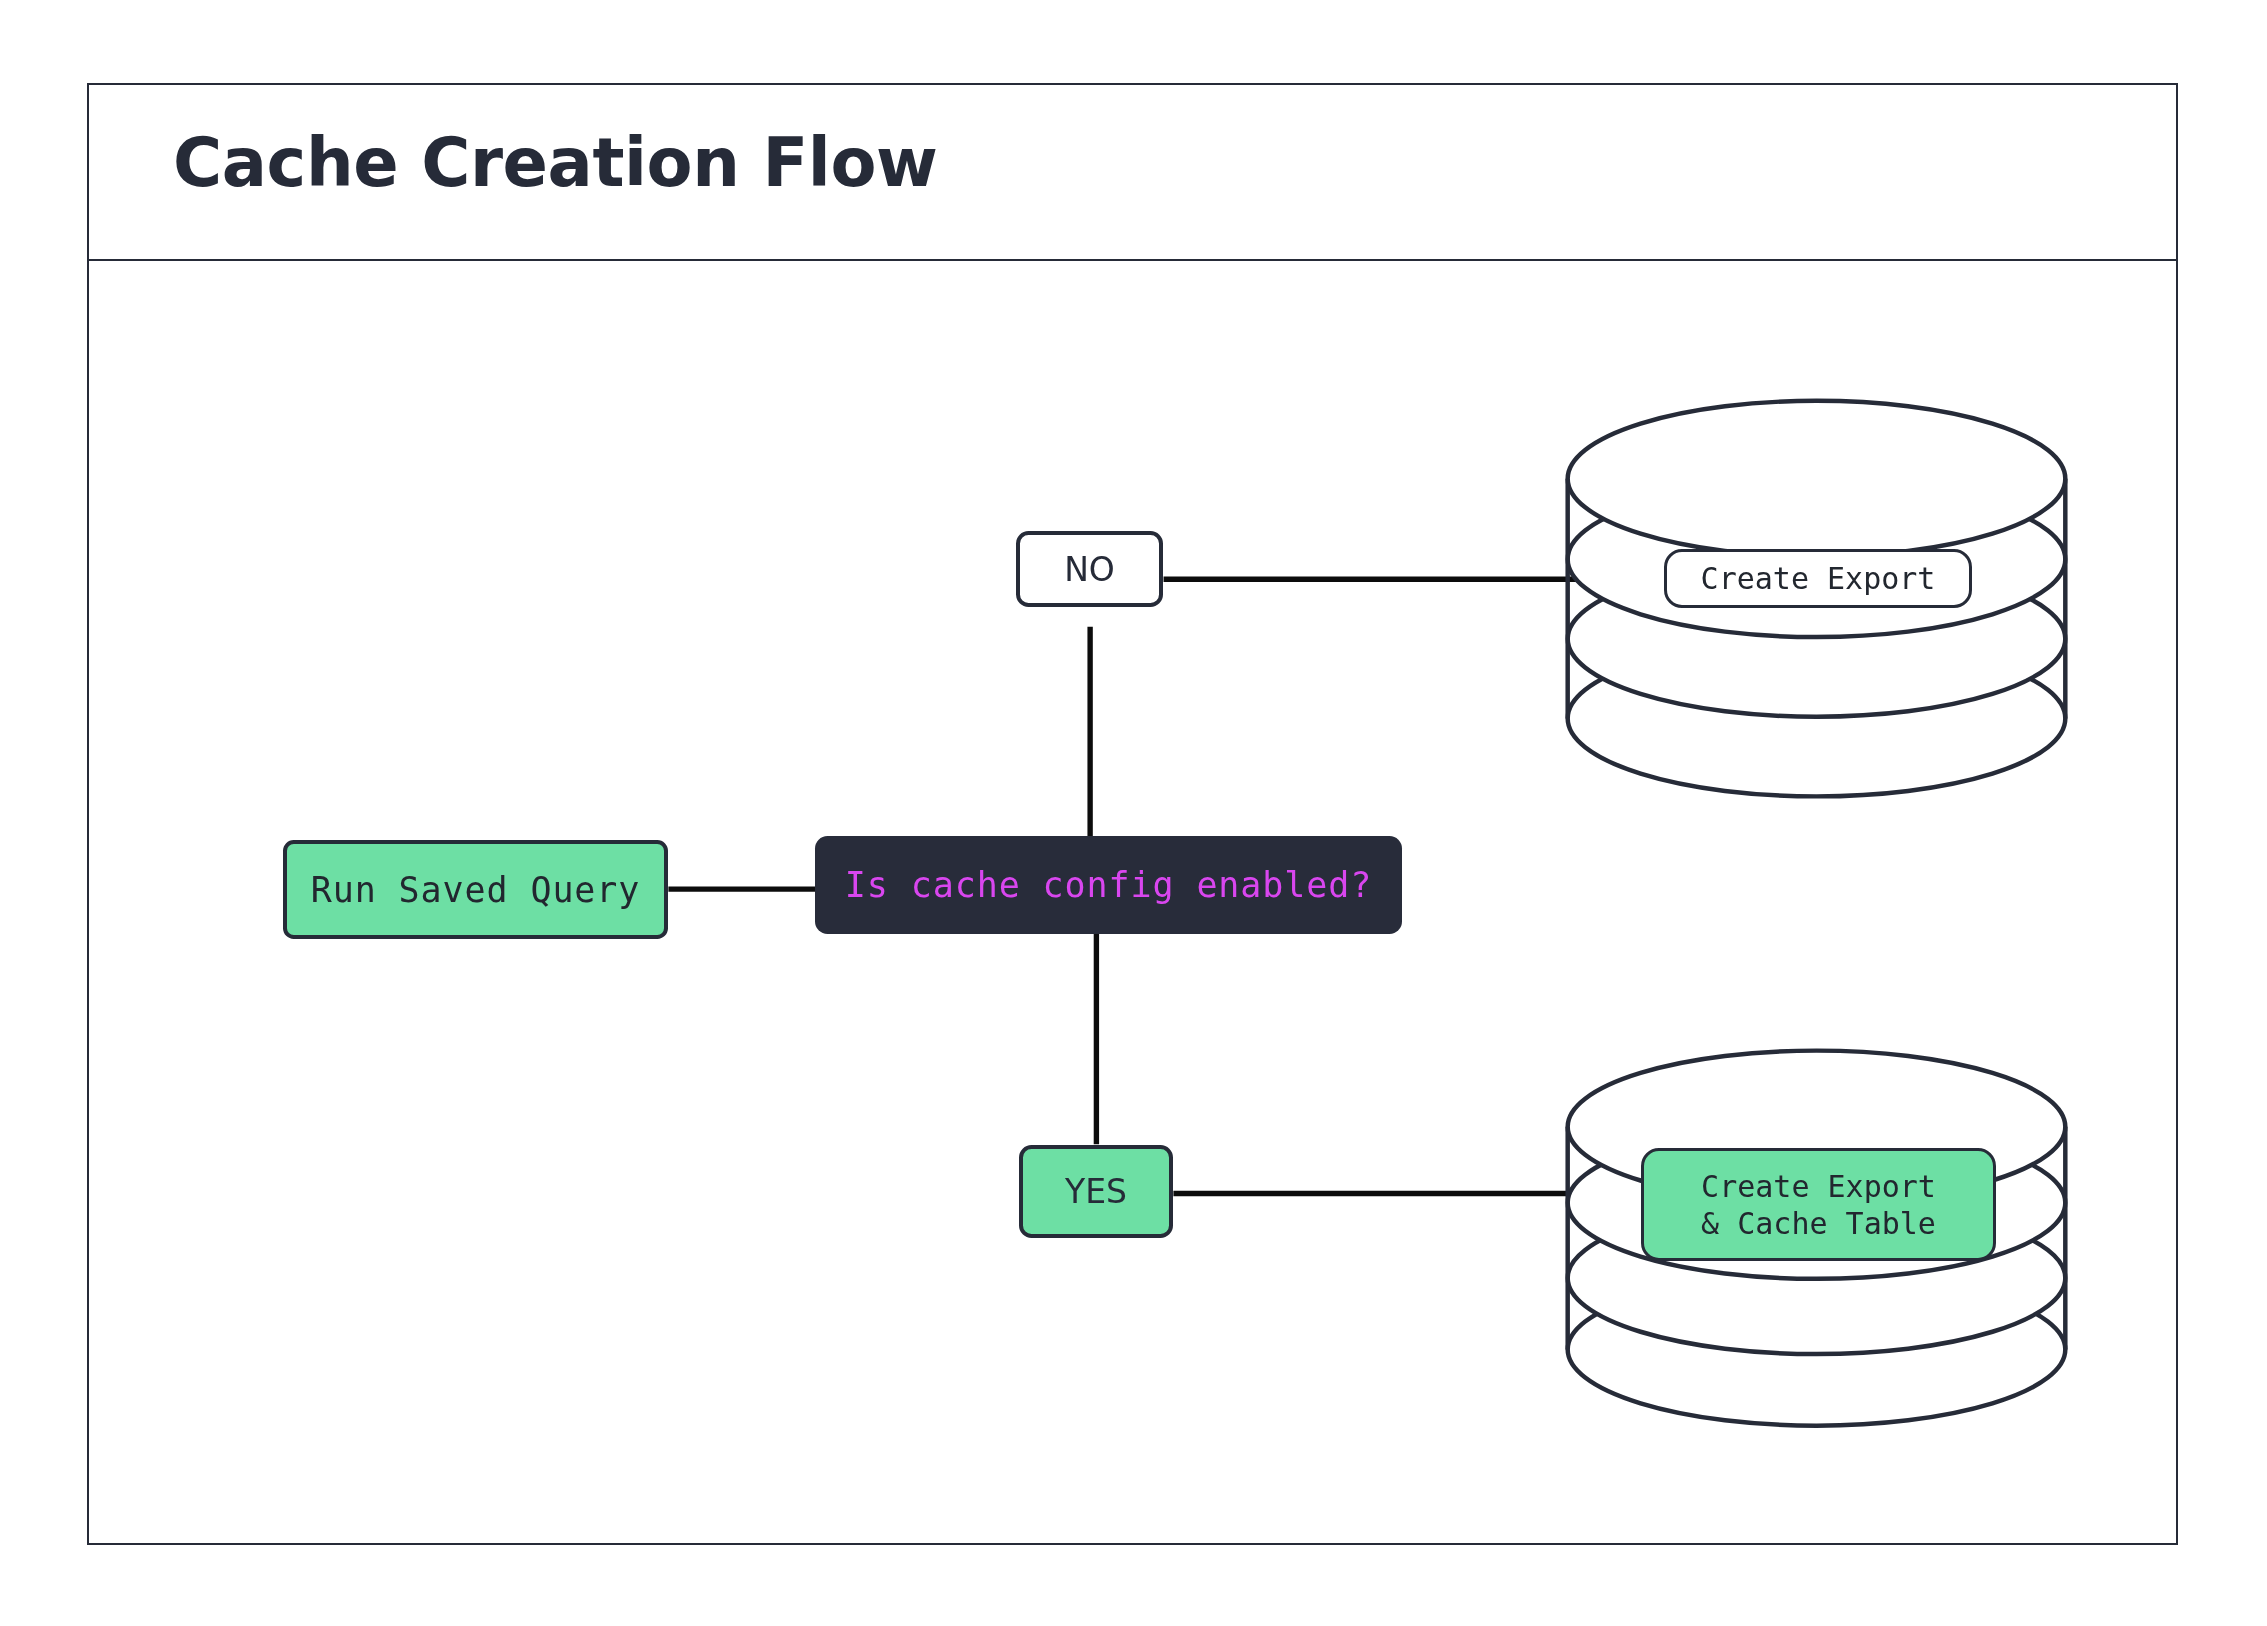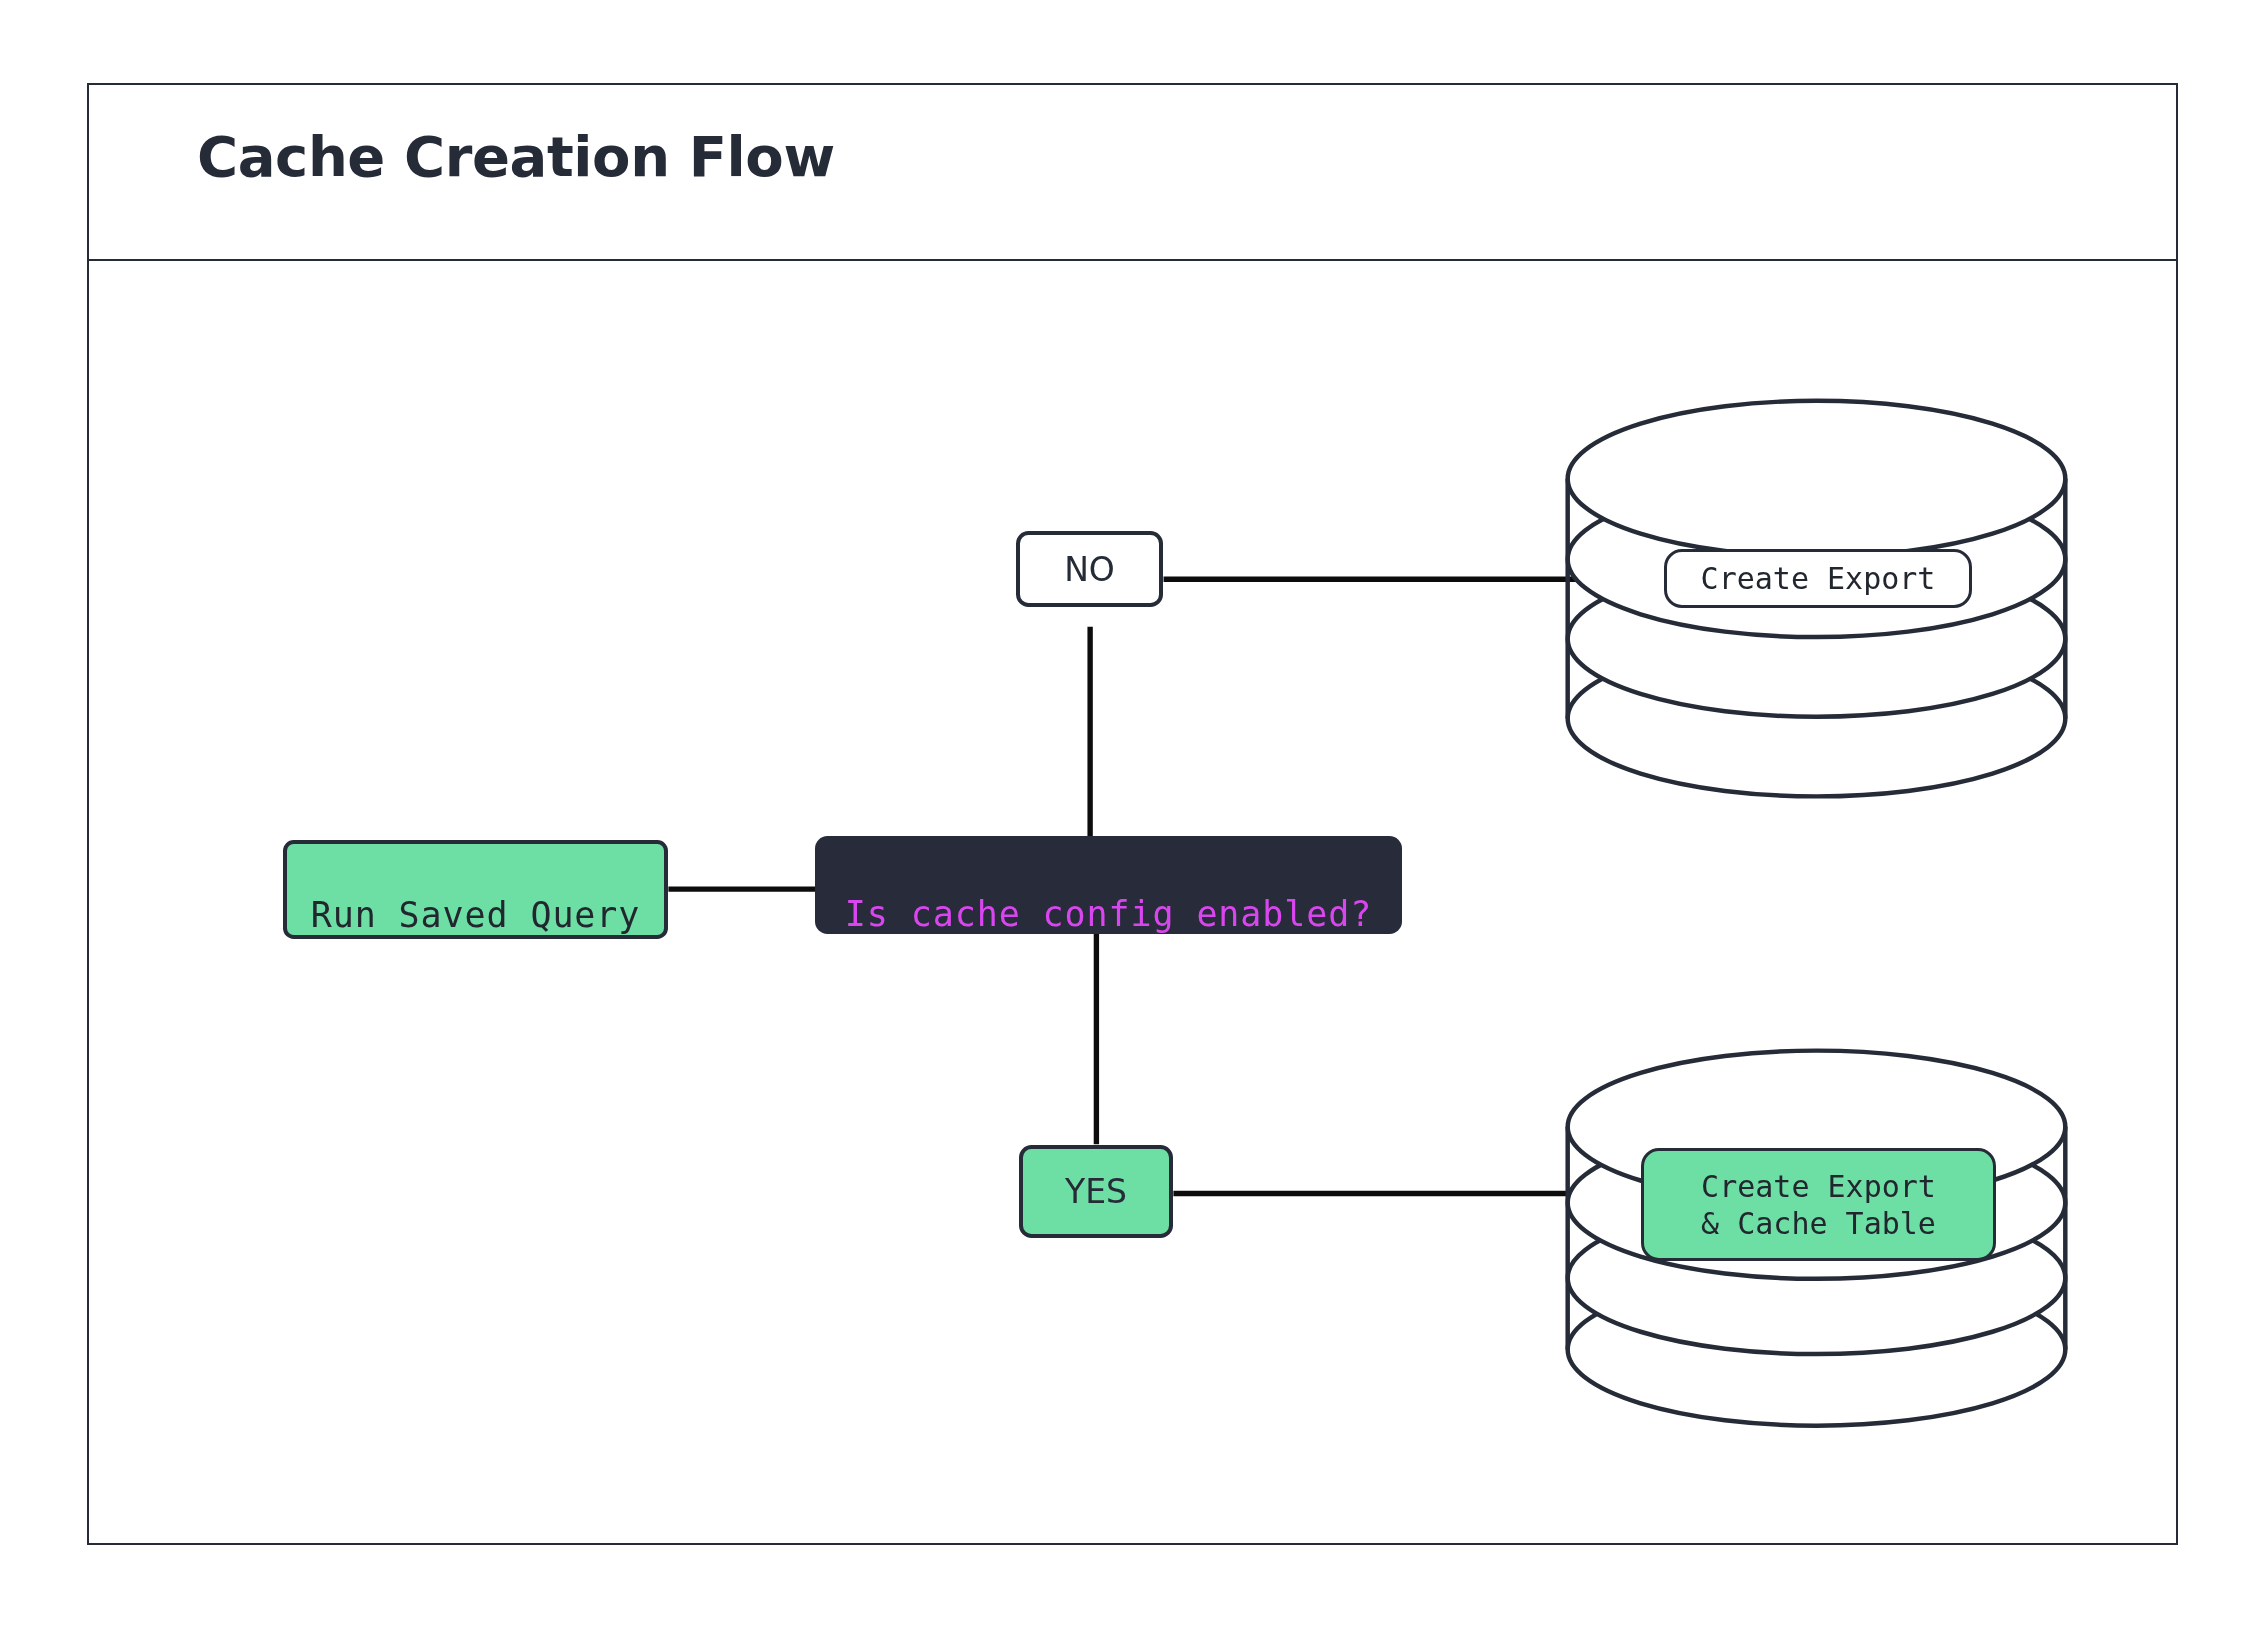--- a/index.html
+++ b/index.html
@@ -31,24 +31,24 @@
     position: absolute;
     left: 0;
     top: 0;
     right: 0;
     height: 176px;
     border-bottom: 2.7px solid #262b38;
     box-sizing: border-box;
   }
   #page-title {
     position: absolute;
-    left: 108px;
+    left: 84px;
     top: 39px;
     font-family: "DejaVu Sans", "Liberation Sans", sans-serif;
-    font-size: 56px;
+    font-size: 67px;
     font-weight: bold;
     color: #262b38;
     letter-spacing: -0.4px;
     white-space: nowrap;
   }
 
   
   #diagram-body {
     position: absolute;
     left: 0;
@@ -65,21 +65,21 @@
     width: 2268px;
     height: 1626px;
     pointer-events: none;
   }
 
   
   .node {
     position: absolute;
     box-sizing: border-box;
     display: flex;
-    align-items: flex-end;
+    align-items: center;
     justify-content: center;
     text-align: center;
     font-family: "DejaVu Sans Mono", "Liberation Mono", monospace;
     border-radius: 10.7px;
   }
 
   #node-run-saved-query {
     left: 283px;
     top: 840px;
     width: 385px;

